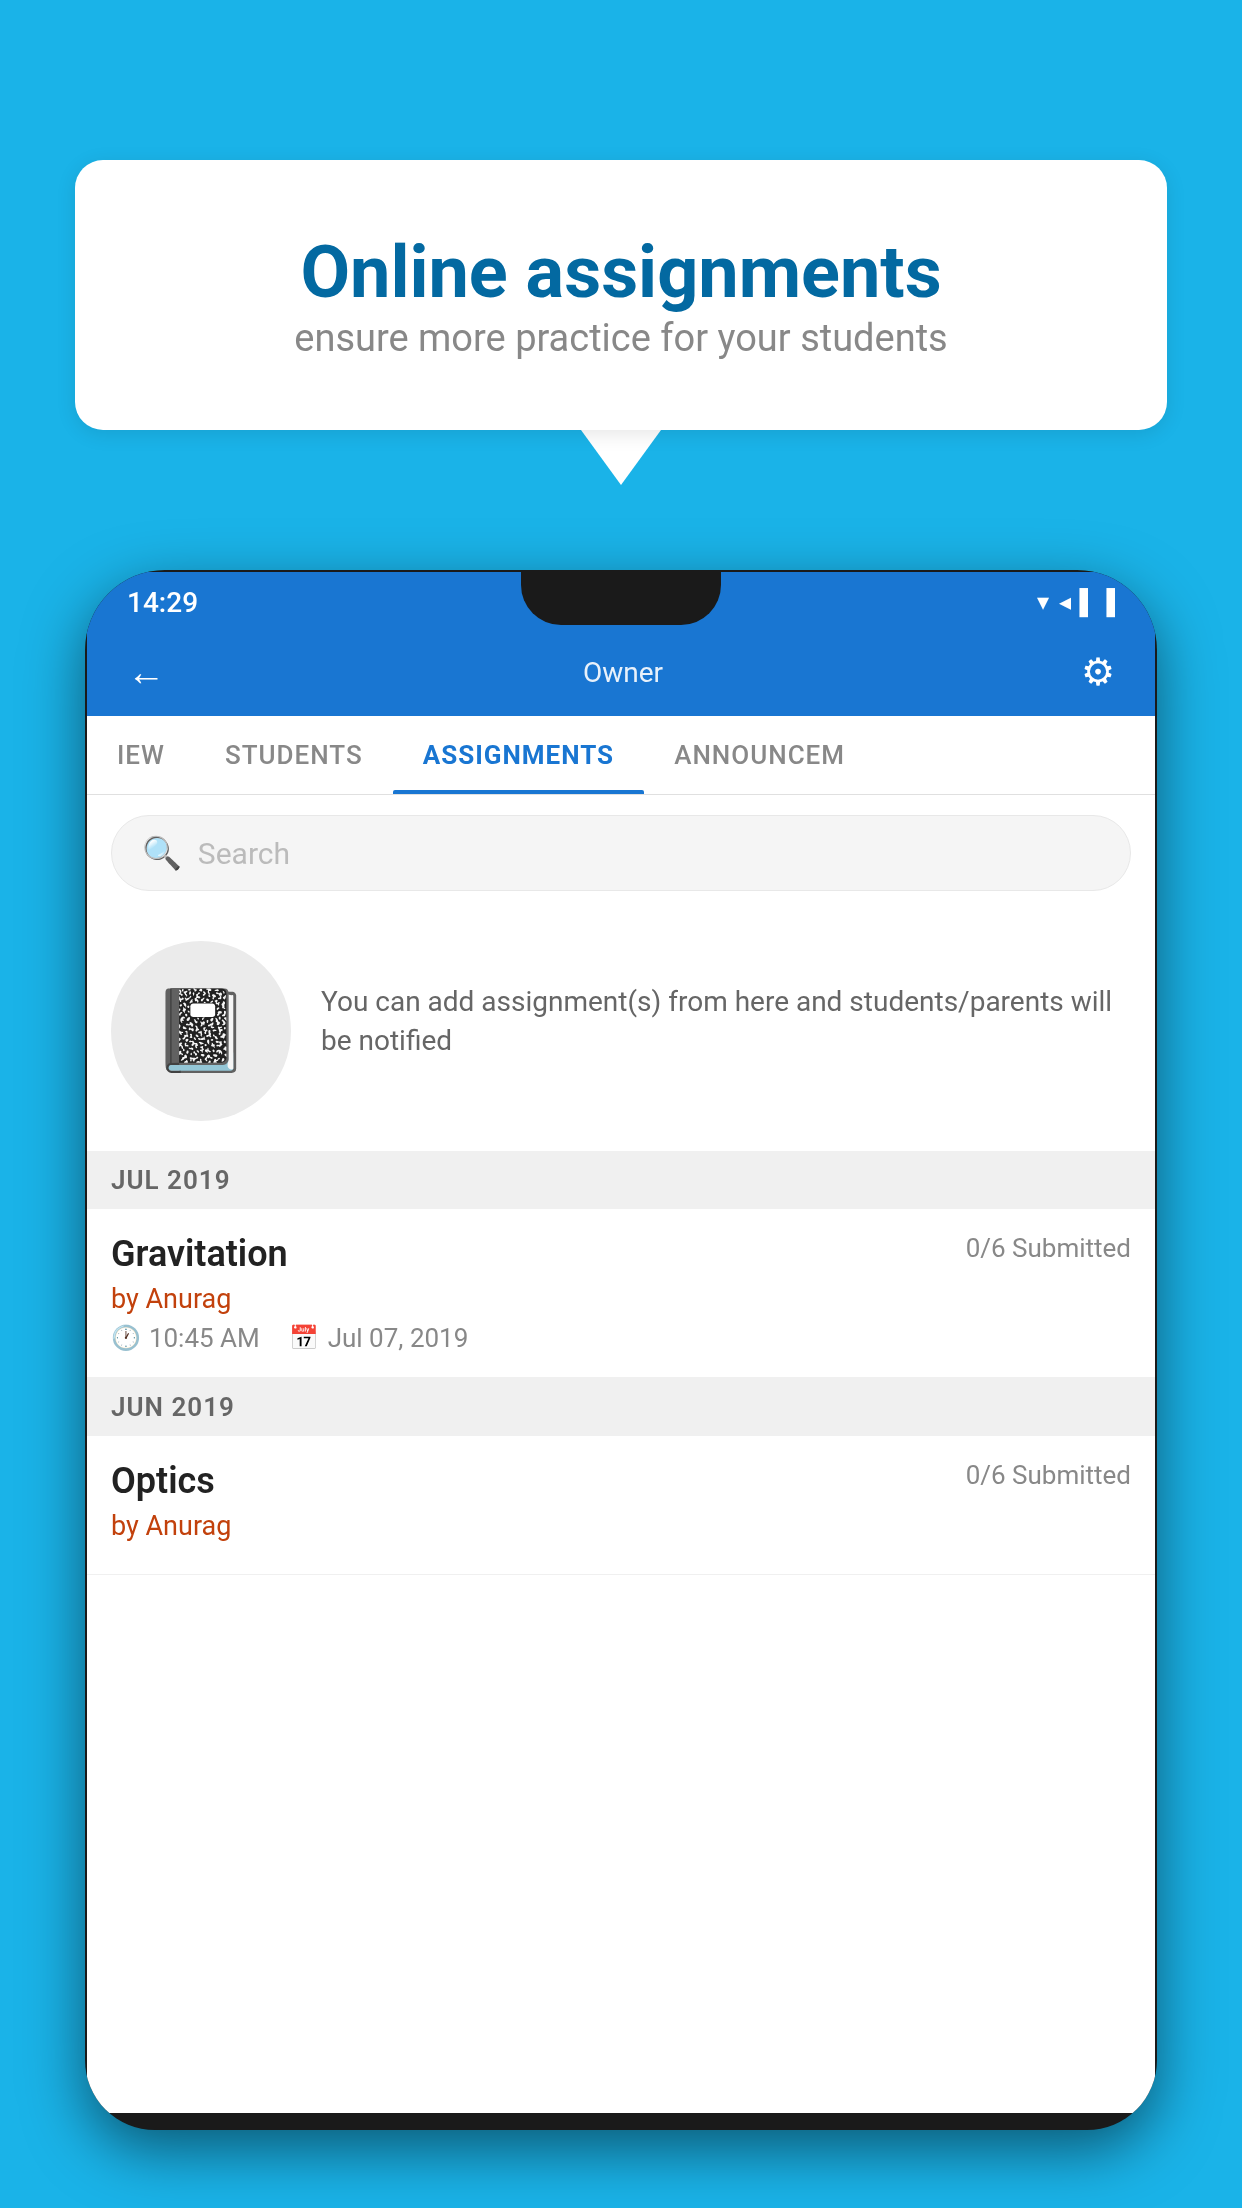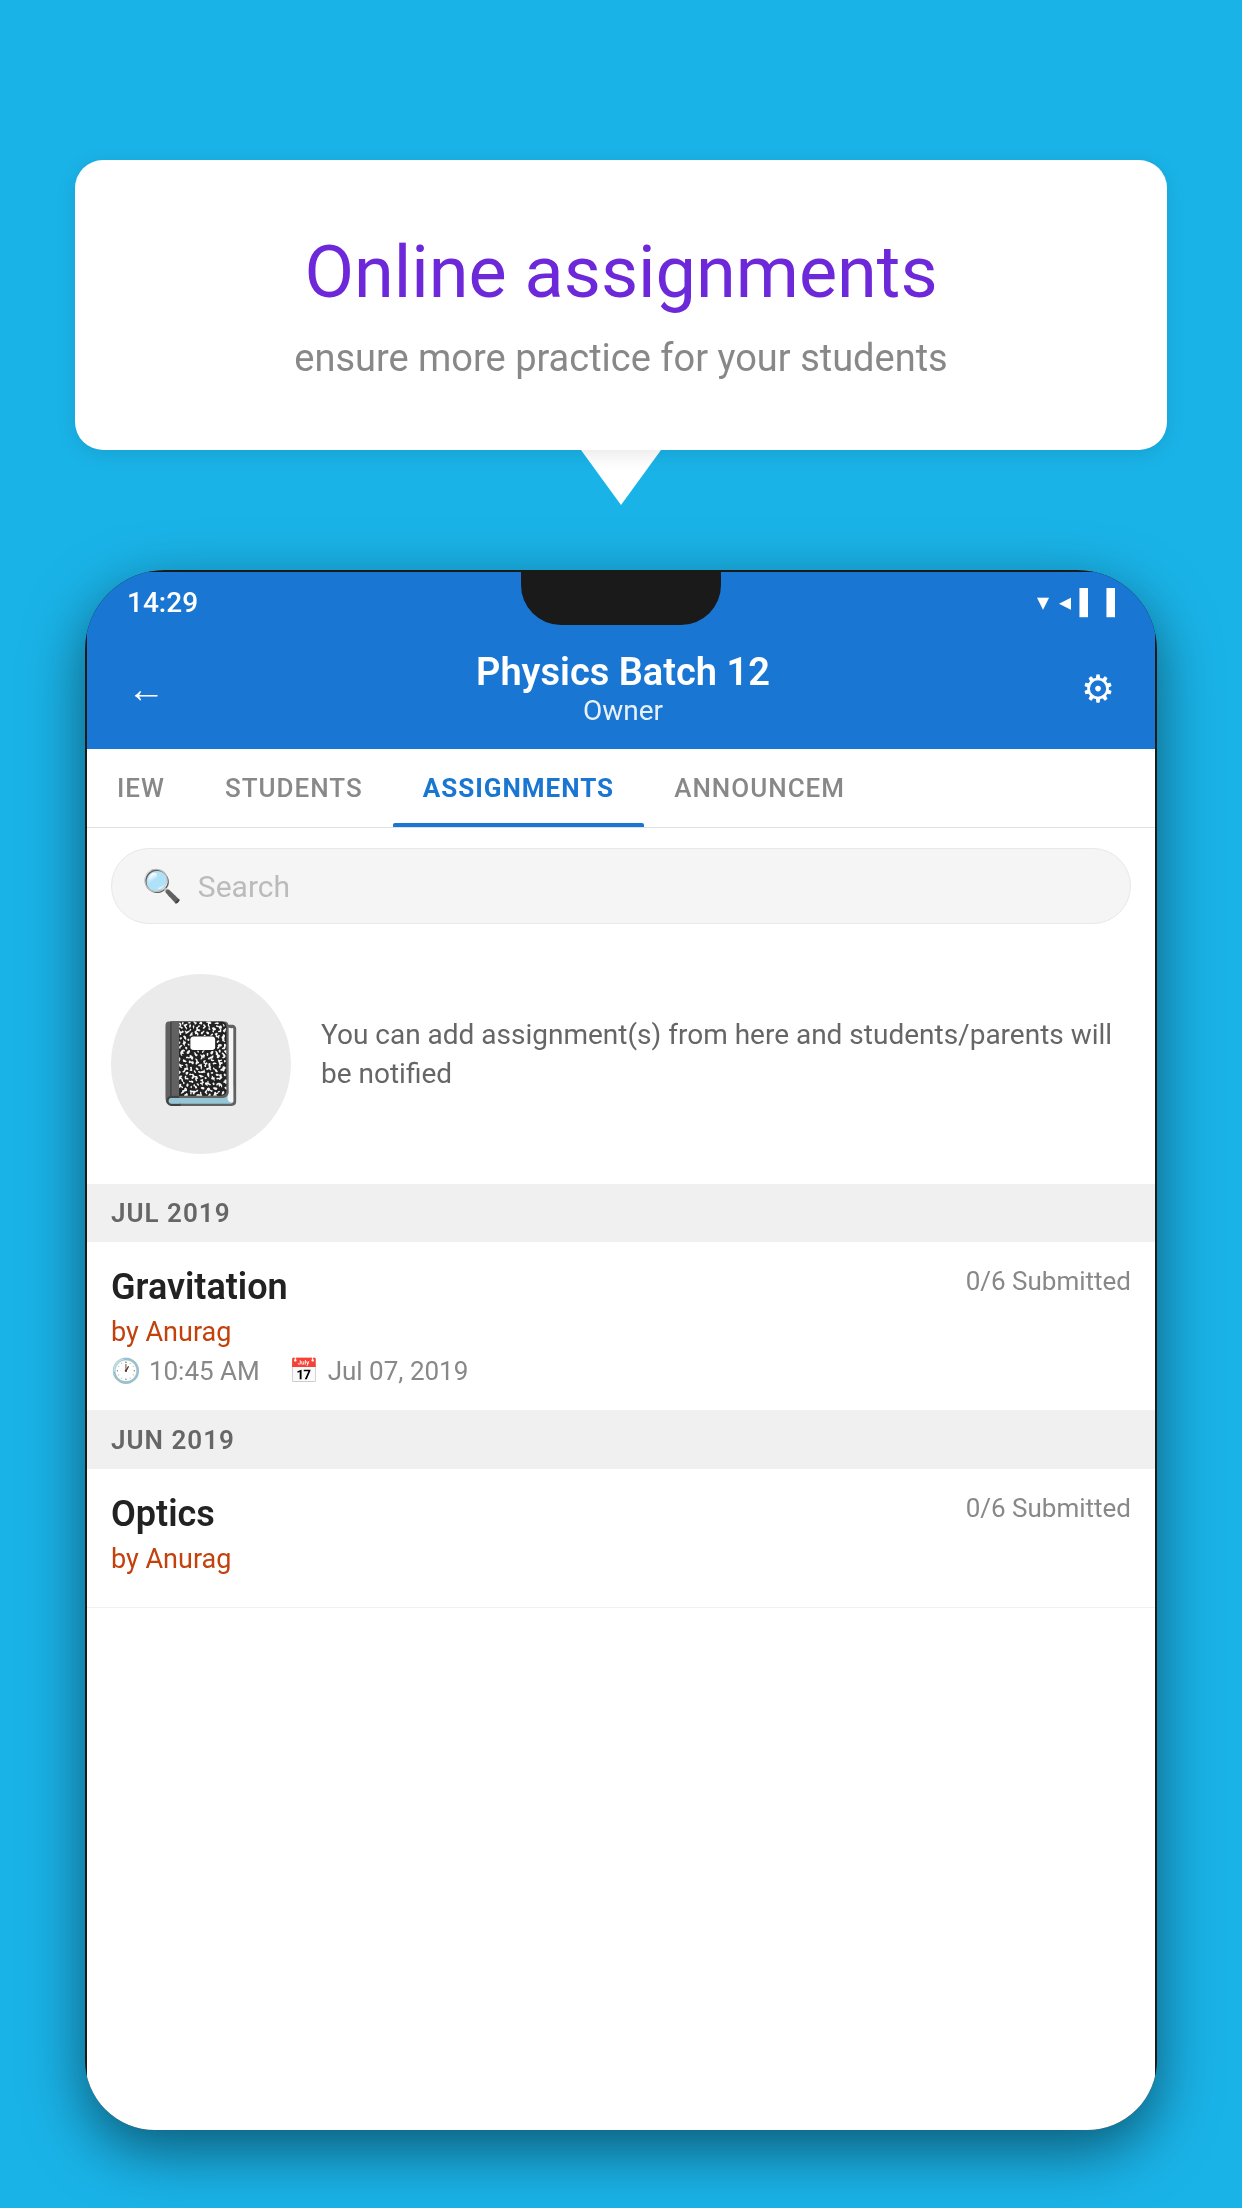--- a/index.html
+++ b/index.html
@@ -29,24 +29,23 @@
       border-radius: 28px;
       padding: 70px 80px 70px 80px;
       text-align: center;
       width: 100%;
       box-shadow: 0 4px 20px rgba(0,0,0,0.1);
       position: relative;
     }
 
     .speech-bubble-title {
       font-size: 72px;
-      color: #6d28d9;
-      font-weight: 400;
+      color: #0369a1;
+      font-weight: 700;
       line-height: 1.2;
-      margin-bottom: 20px;
     }
 
     .speech-bubble-subtitle {
       font-size: 38px;
       color: #888;
       font-weight: 400;
     }
 
     .speech-bubble-arrow {
       width: 0;
@@ -345,21 +344,20 @@
       <div class="status-icons">
         <span>▾</span>
         <span>◂▐</span>
         <span>▐</span>
       </div>
     </div>
 
     <div class="app-header">
       <span class="header-back">←</span>
       <div class="header-center">
-        <div class="header-title">Physics Batch 12</div>
         <div class="header-subtitle">Owner</div>
       </div>
       <span class="header-gear">⚙</span>
     </div>
 
     <div class="tab-bar">
       <div class="tab-item">
         <span>IEW</span>
       </div>
       <div class="tab-item">

